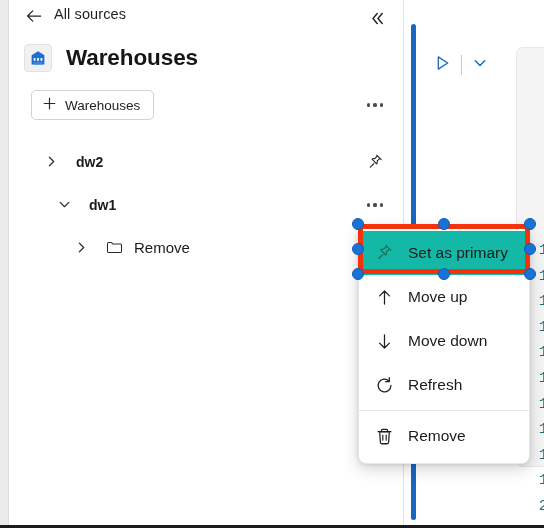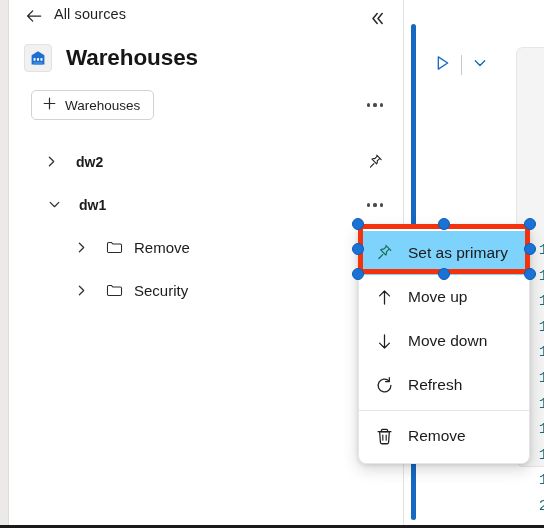--- a/index.html
+++ b/index.html
@@ -269,21 +269,21 @@
     z-index: 40;
   }
   .ctx-item {
     height: 44px;
     display: flex;
     align-items: center;
     padding: 0 12px 0 14px;
     box-sizing: border-box;
     cursor: pointer;
   }
-  .ctx-item.highlight { background: #7dd3fc; }
+  .ctx-item.highlight { background: #14b8a6; }
   .ctx-ico {
     width: 22px; height: 22px;
     display: flex;
     align-items: center;
     justify-content: center;
     flex: none;
     margin-right: 13px;
   }
   .ctx-label {
     font-size: 15.5px;
@@ -387,21 +387,21 @@
         <span class="tree-label" style="margin-left:12px;">dw2</span>
         <span class="pin-slot">
           <svg width="19" height="19" viewBox="0 0 20 20" fill="none">
             <path d="M12.1 3.1 9.3 5.9c-1.1-.3-2.3-.1-3 .6l4.9 4.9c.7-.7.9-1.9.6-3l2.8-2.8" stroke="#1f1f1f" stroke-width="1.15" stroke-linejoin="round"></path>
             <path d="M8.3 11.1 4.6 14.8" stroke="#1f1f1f" stroke-width="1.15" stroke-linecap="round"></path>
             <path d="M11.3 2.3 16 7" stroke="#1f1f1f" stroke-width="1.15" stroke-linecap="round"></path>
           </svg>
         </span>
       </div>
 
-      <div class="tree-row level1" style="padding-left:31px;">
+      <div class="tree-row level1" style="padding-left:41px;">
         <span class="twisty">
           <svg width="15" height="15" viewBox="0 0 15 15" fill="none">
             <path d="M3.2 5.4 7.5 9.7l4.3-4.3" stroke="#323232" stroke-width="1.25" stroke-linecap="round" stroke-linejoin="round"></path>
           </svg>
         </span>
         <span class="tree-label" style="margin-left:12px;">dw1</span>
         <span class="more-slot">
           <i class="dot"></i>
           <i class="dot"></i>
           <i class="dot"></i>
@@ -415,33 +415,20 @@
           </svg>
         </span>
         <span class="folder-icon" style="margin-left:9px;">
           <svg width="19" height="19" viewBox="0 0 20 20" fill="none">
             <path d="M2.6 6.1c0-.7.6-1.3 1.3-1.3h3l1.5 1.6h7.7c.7 0 1.3.6 1.3 1.3v6.2c0 .7-.6 1.3-1.3 1.3H3.9c-.7 0-1.3-.6-1.3-1.3V6.1Z" stroke="#2a2a2a" stroke-width="1.1" stroke-linejoin="round"></path>
           </svg>
         </span>
         <span class="tree-label">Remove</span>
       </div>
 
-      <div class="tree-row level2" style="padding-left:58px;">
-        <span class="twisty">
-          <svg width="15" height="15" viewBox="0 0 15 15" fill="none">
-            <path d="M5.4 3.2 9.7 7.5l-4.3 4.3" stroke="#323232" stroke-width="1.25" stroke-linecap="round" stroke-linejoin="round"></path>
-          </svg>
-        </span>
-        <span class="folder-icon" style="margin-left:9px;">
-          <svg width="19" height="19" viewBox="0 0 20 20" fill="none">
-            <path d="M2.6 6.1c0-.7.6-1.3 1.3-1.3h3l1.5 1.6h7.7c.7 0 1.3.6 1.3 1.3v6.2c0 .7-.6 1.3-1.3 1.3H3.9c-.7 0-1.3-.6-1.3-1.3V6.1Z" stroke="#2a2a2a" stroke-width="1.1" stroke-linejoin="round"></path>
-          </svg>
-        </span>
-        <span class="tree-label">Security</span>
-      </div>
 
     </div>
   </div>
 
   <div class="editor-pane">
 
     <div class="editor-card"></div>
 
     <div class="scroll-bar"></div>
 

